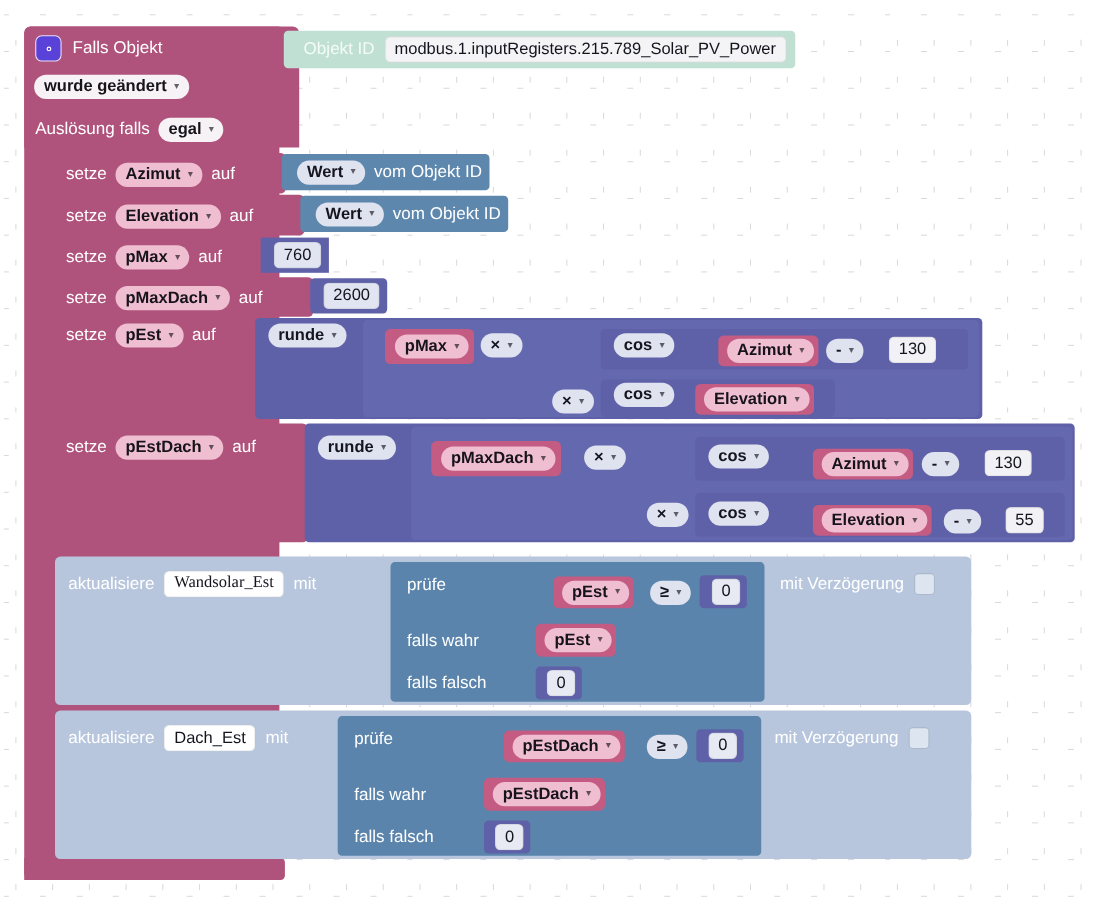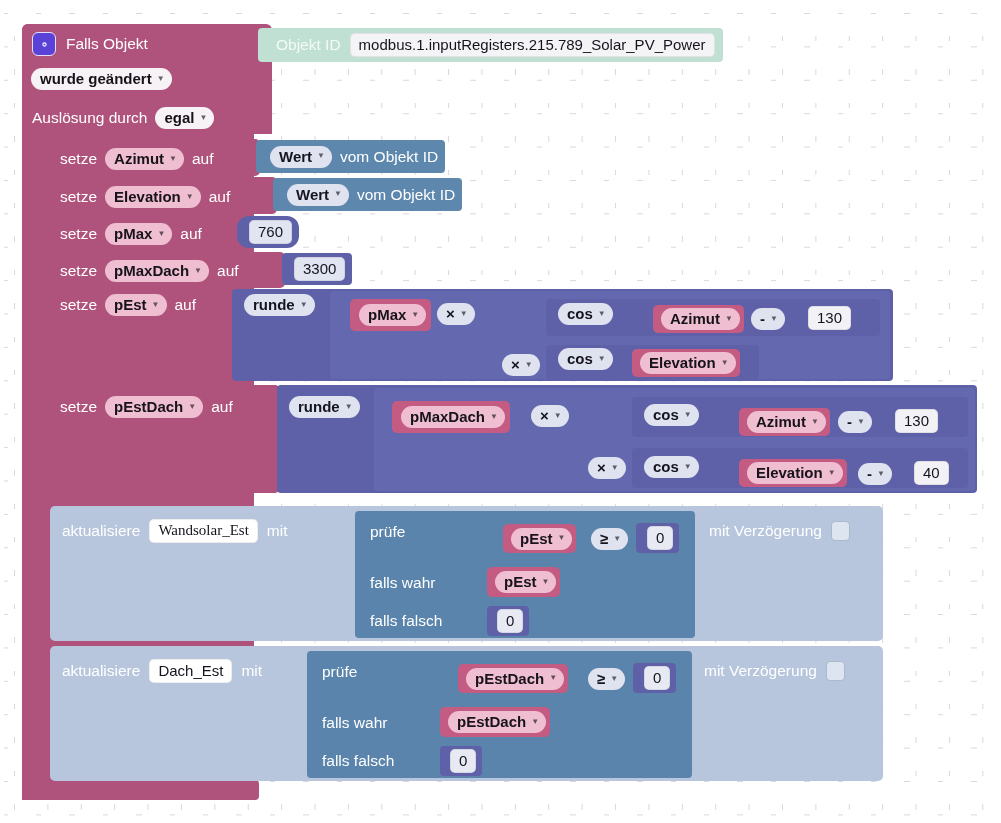--- a/index.html
+++ b/index.html
@@ -93,21 +93,21 @@
     </span>
     <span class="lbl">Falls Objekt</span>
   </div>
 
   <div class="blk dd dd-wh" style="left:31px;top:68px;">
     <span>wurde geändert</span>
     <span class="cv">▼</span>
   </div>
 
   <div class="blk row" style="left:32px;top:107px;gap:8px;">
-    <span class="lbl">Auslösung durch</span>
+    <span class="lbl">Auslösung falls</span>
     <span class="dd dd-wh">
       <span>egal</span>
       <span class="cv">▼</span>
     </span>
   </div>
 
   <div class="blk c-mint row" style="left:258px;top:28px;height:34px;border-radius:4px;padding:0 8px 0 18px;gap:9px;">
     <span class="lbl" style="color:#f4fbf8;">Objekt ID</span>
     <span class="fld">modbus.1.inputRegisters.215.789_Solar_PV_Power</span>
   </div>
@@ -148,35 +148,35 @@
 
   <div class="blk c-event" style="left:50px;top:215px;width:190px;height:36px;border-radius:5px;"></div>
   <div class="blk row" style="left:60px;top:223px;gap:8px;">
     <span class="lbl">setze</span>
     <span class="dd dd-pink">
       <span>pMax</span>
       <span class="cv">▼</span>
     </span>
     <span class="lbl">auf</span>
   </div>
-  <div class="blk c-indigo row" style="left:237px;top:216px;height:32px;border-radius:12px;padding:0 7px 0 12px;">
+  <div class="blk c-indigo row" style="left:237px;top:216px;height:32px;border-radius:0;padding:0 7px 0 12px;">
     <span class="fld" style="background:#e1e4f1;">760</span>
   </div>
 
   <div class="blk c-event" style="left:50px;top:252px;width:235px;height:36px;border-radius:5px;"></div>
   <div class="blk row" style="left:60px;top:260px;gap:8px;">
     <span class="lbl">setze</span>
     <span class="dd dd-pink">
       <span>pMaxDach</span>
       <span class="cv">▼</span>
     </span>
     <span class="lbl">auf</span>
   </div>
   <div class="blk c-indigo row" style="left:282px;top:253px;height:32px;border-radius:4px;padding:0 7px 0 12px;">
-    <span class="fld" style="background:#e1e4f1;">3300</span>
+    <span class="fld" style="background:#e1e4f1;">2600</span>
   </div>
 
   <div class="blk c-event" style="left:50px;top:289px;width:185px;height:92px;border-radius:5px;"></div>
   <div class="blk row" style="left:60px;top:294px;gap:8px;">
     <span class="lbl">setze</span>
     <span class="dd dd-pink">
       <span>pEst</span>
       <span class="cv">▼</span>
     </span>
     <span class="lbl">auf</span>
@@ -299,21 +299,21 @@
     <span class="dd dd-pink">
       <span>Elevation</span>
       <span class="cv">▼</span>
     </span>
   </div>
   <div class="blk dd dd-lav" style="left:858px;top:463px;">
     <span>-</span>
     <span class="cv">▼</span>
   </div>
   <div class="blk c-indigo row" style="left:903px;top:459px;height:28px;border-radius:4px;padding:0 6px 0 11px;">
-    <span class="fld" style="background:#f1f1f6;">40</span>
+    <span class="fld" style="background:#f1f1f6;">55</span>
   </div>
 
   <div class="blk c-lightblue" style="left:50px;top:506px;width:833px;height:135px;border-radius:5px;"></div>
   <div class="blk row" style="left:62px;top:519px;gap:9px;">
     <span class="lbl">aktualisiere</span>
     <span class="fld" style="background:#ffffff;font-family:Liberation Serif, serif;">Wandsolar_Est</span>
     <span class="lbl">mit</span>
   </div>
 
   <div class="blk c-steel-d" style="left:355px;top:511px;width:340px;height:127px;border-radius:4px;"></div>

